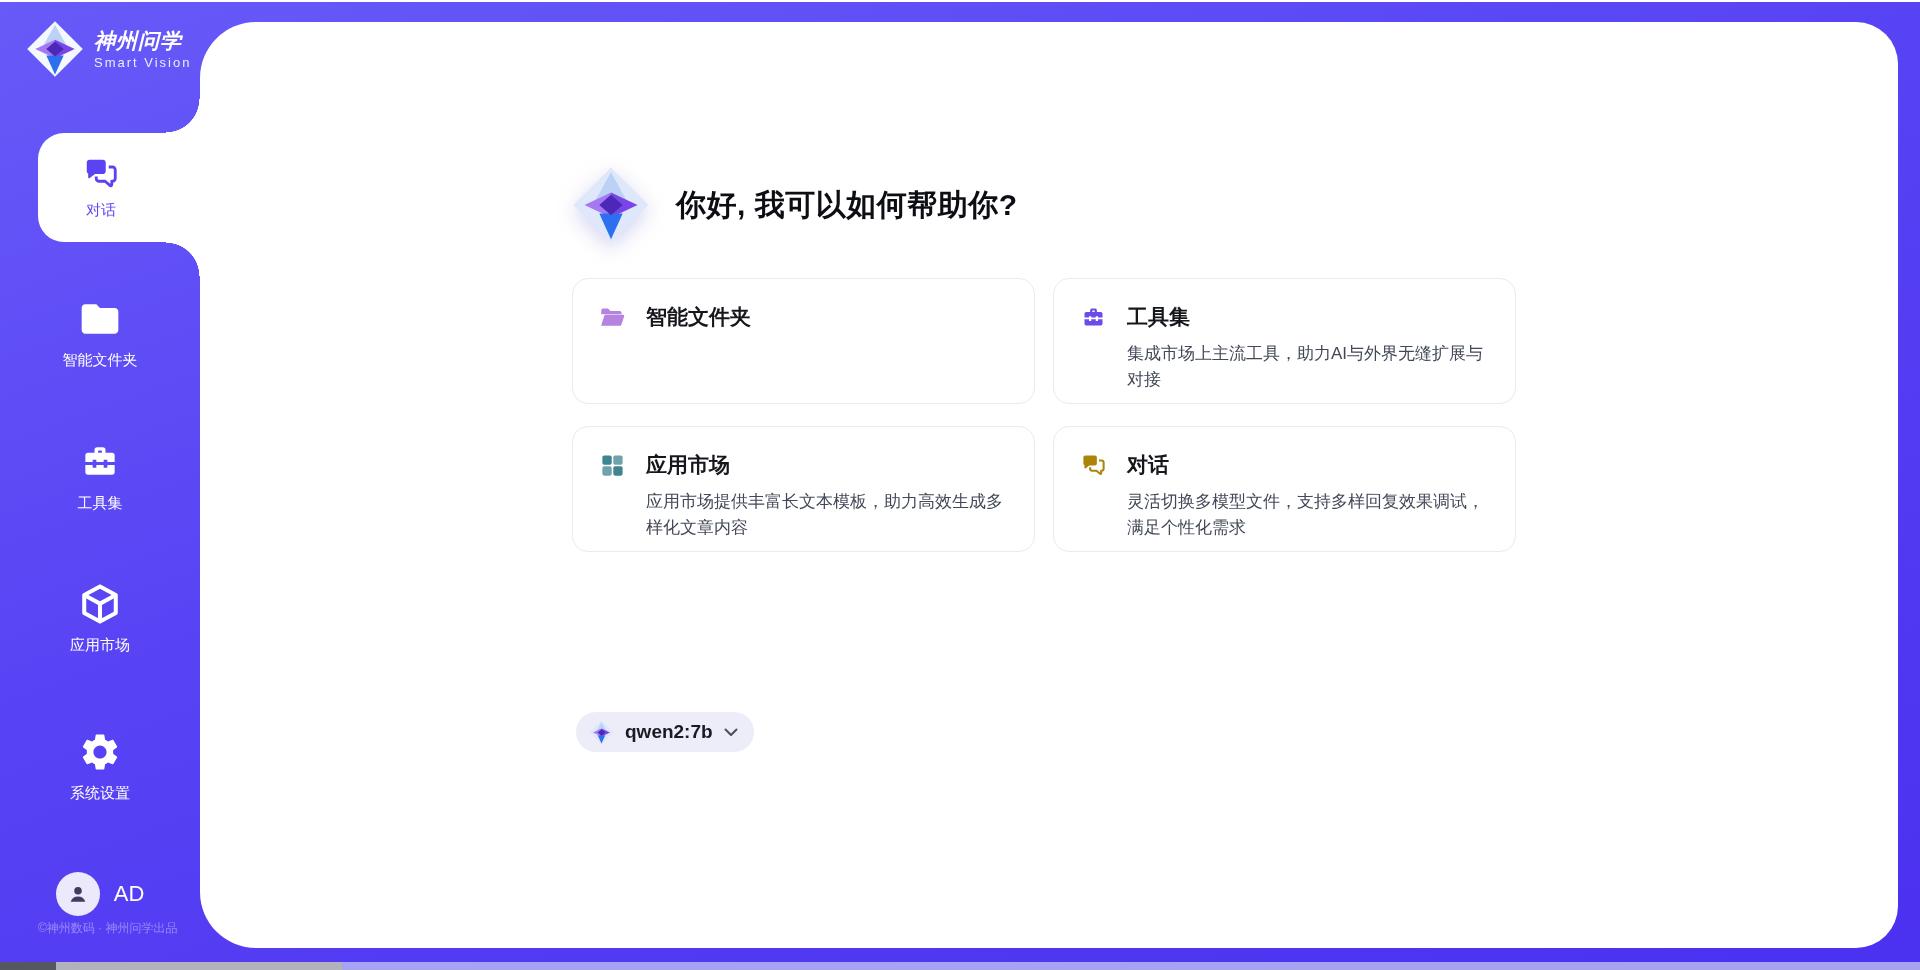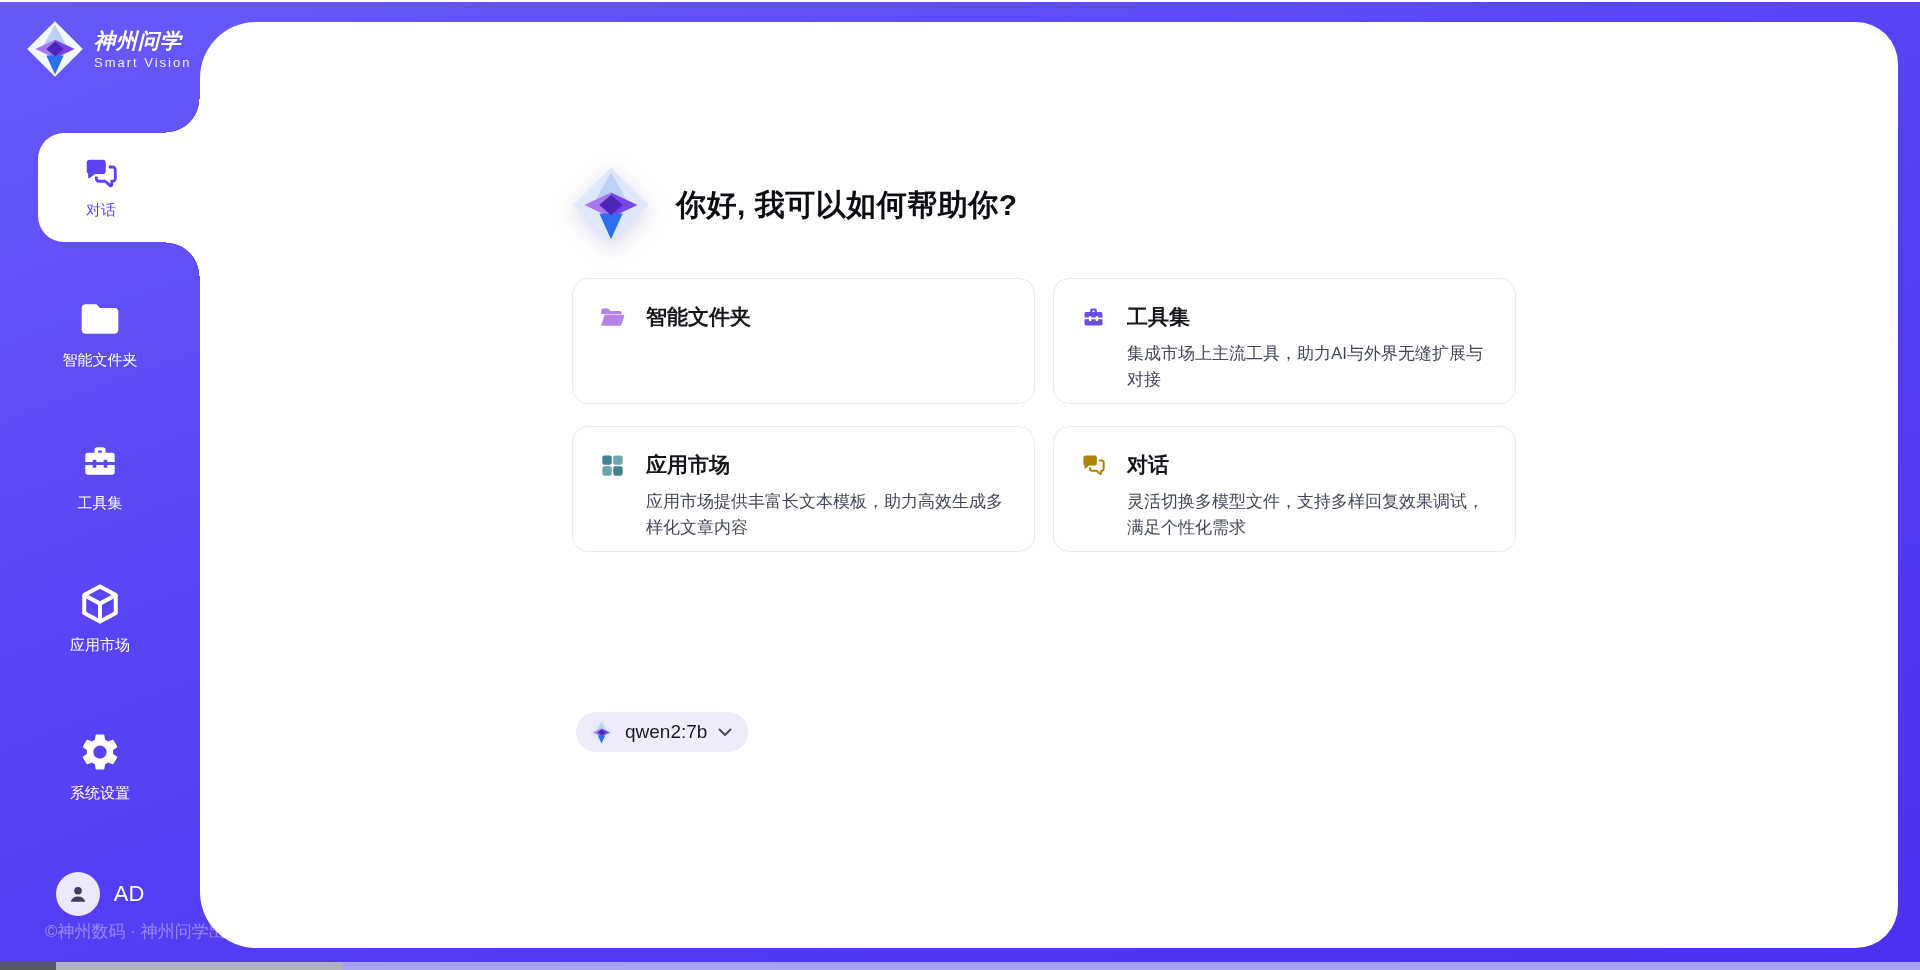--- a/index.html
+++ b/index.html
@@ -32,40 +32,40 @@
   .nav-item svg{width:44px;height:44px;}
   .nav-item .label{font-size:15px;}
   .nav-folder{top:297px}.nav-tools{top:440px}.nav-market{top:582px}.nav-settings{top:730px}
 
   .user{position:absolute;left:0;top:872px;width:200px;display:flex;align-items:center;
       justify-content:center;gap:14px;cursor:pointer;}
   .avatar{width:44px;height:44px;border-radius:50%;background:#ece9fc;display:flex;
       align-items:center;justify-content:center;color:#423b5e;}
   .avatar svg{width:26px;height:26px;}
   .user .label{color:#fff;font-size:22px;}
-  .side-footer{position:absolute;left:38px;top:920px;color:rgba(255,255,255,.38);font-size:17px;margin-left:7px;}
+  .side-footer{position:absolute;left:38px;top:920px;color:rgba(255,255,255,.38);font-size:12px;}
 
   
   .hero{position:absolute;left:372px;top:144px;display:flex;align-items:center;gap:26px;}
   .hero .d-logo{width:78px;height:78px;filter:drop-shadow(0 6px 10px rgba(80,80,200,.25));}
   .greeting{font-size:30px;font-weight:700;color:#0c0e13;letter-spacing:.5px;}
 
   
   .cards{position:absolute;left:372px;top:256px;display:grid;
       grid-template-columns:463px 463px;gap:22px 18px;}
   .card{height:126px;box-sizing:border-box;background:#fff;border:1px solid #eaeaf1;
       border-radius:16px;padding:24px 22px 0 26px;cursor:pointer;}
   .card-head{display:flex;align-items:center;gap:20px;}
   .card-head svg{width:27px;height:27px;flex:none;}
   .card-title{font-size:21px;font-weight:700;color:#15171c;}
   .card-desc{margin:10px 0 0 47px;font-size:17px;line-height:1.5;color:#424857;width:372px;}
 
   
   .model{position:absolute;left:376px;top:690px;height:40px;border-radius:20px;background:#ededf9;
-      display:inline-flex;align-items:center;gap:11px;padding:0 16px 0 13px;cursor:pointer;}
+      display:inline-flex;align-items:center;gap:11px;padding:0 16px 0 13px;cursor:pointer;font-weight:bold;}
   .model .d-logo{width:25px;height:25px;}
   .model .label{font-size:19px;color:#1a1b22;}
   .model .chev{width:14px;height:9px;color:#4e4e58;}
 
   
   .composer{position:absolute;left:372px;top:747px;width:943px;height:137px;background:#fff;
       border:1px solid #e7e7ef;border-radius:16px;box-sizing:border-box;}
   .composer textarea{position:absolute;left:26px;top:17px;width:800px;height:50px;border:none;
       outline:none;resize:none;font-size:19px;color:#333;background:transparent;
       font-family:"Liberation Sans","DejaVu Sans",sans-serif;}

